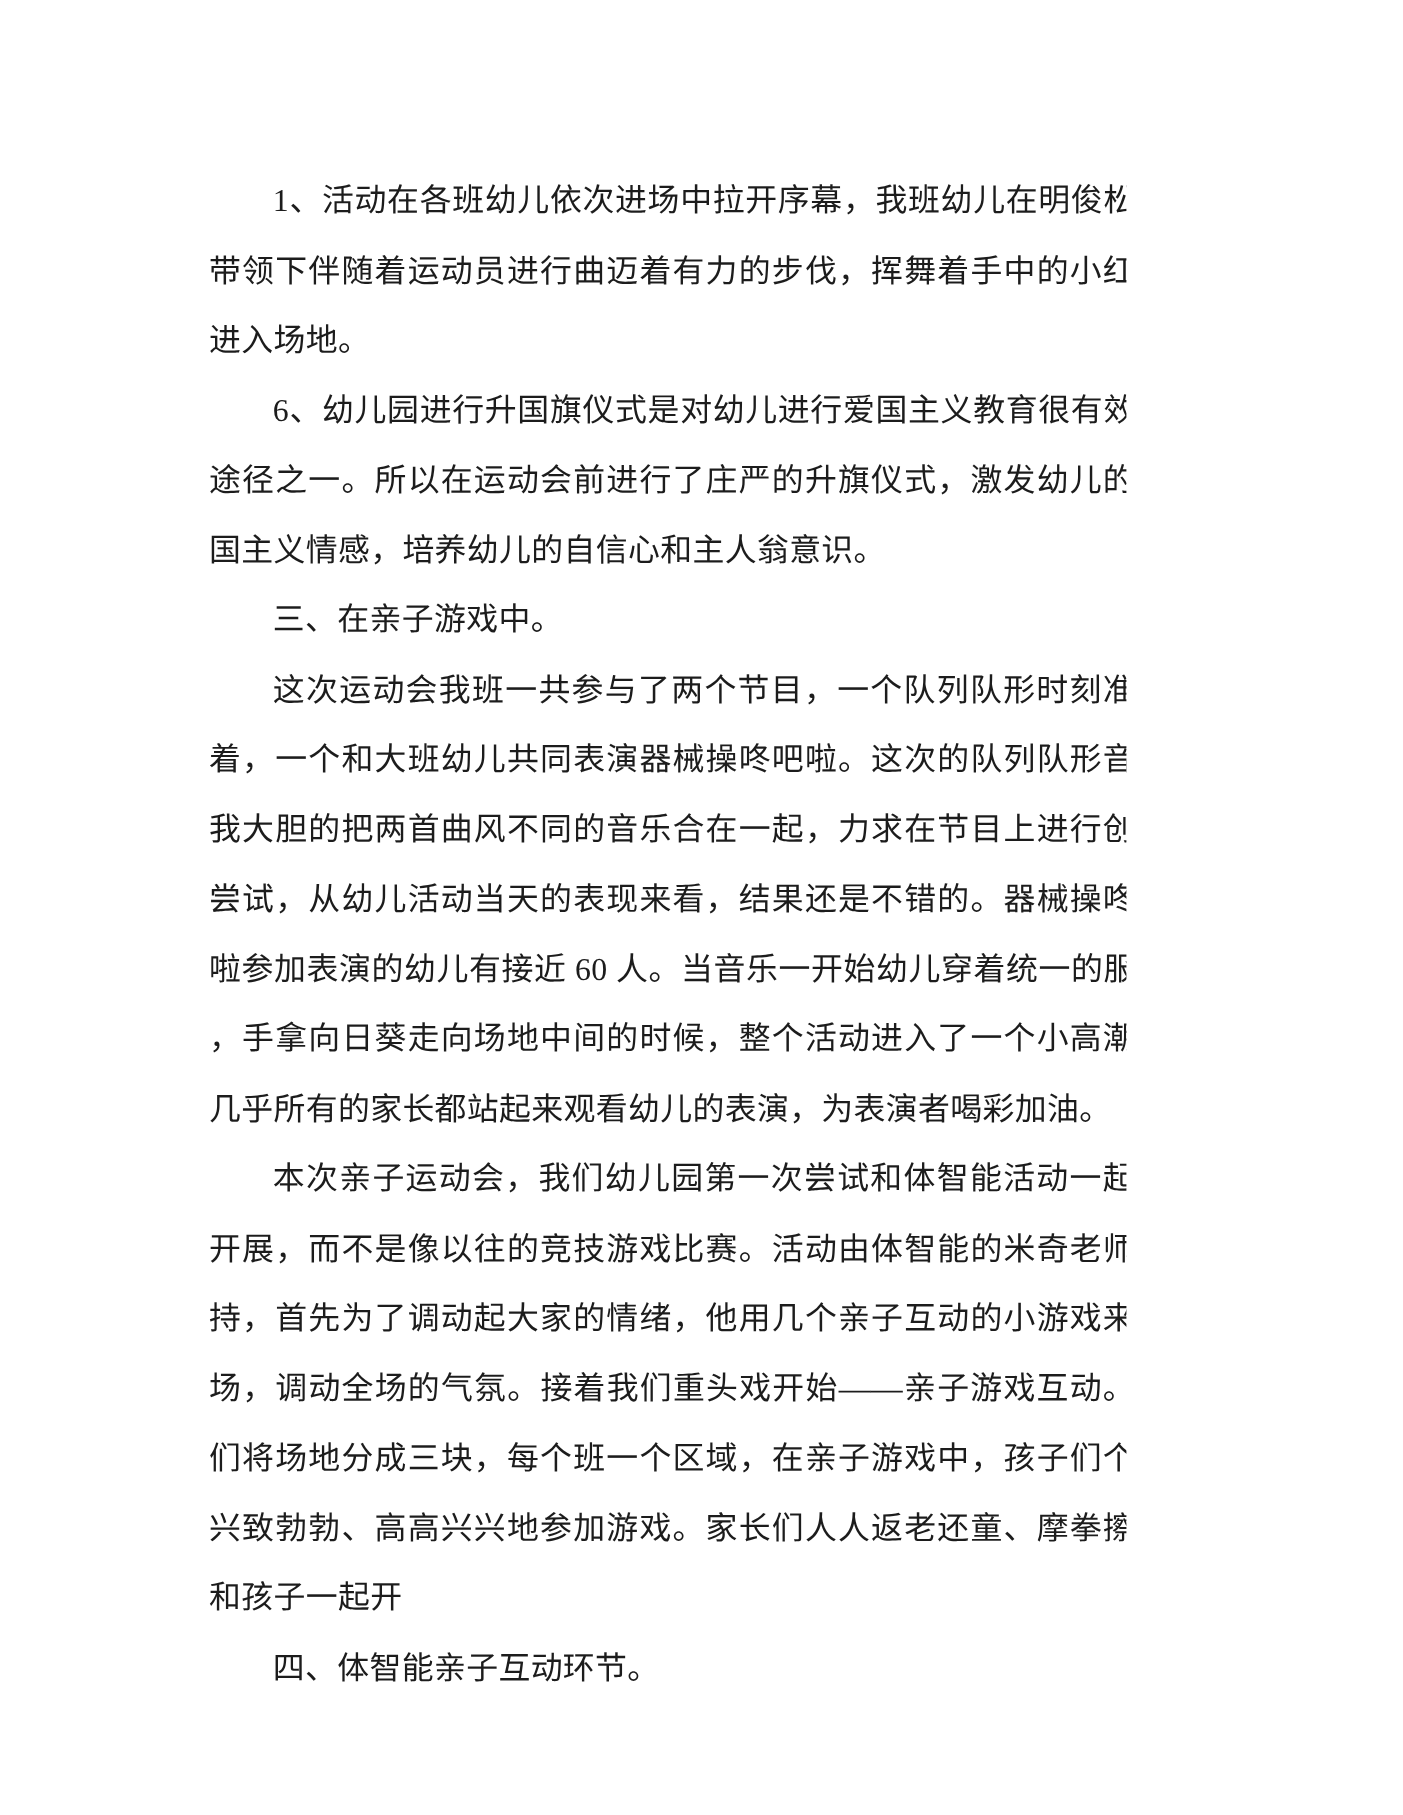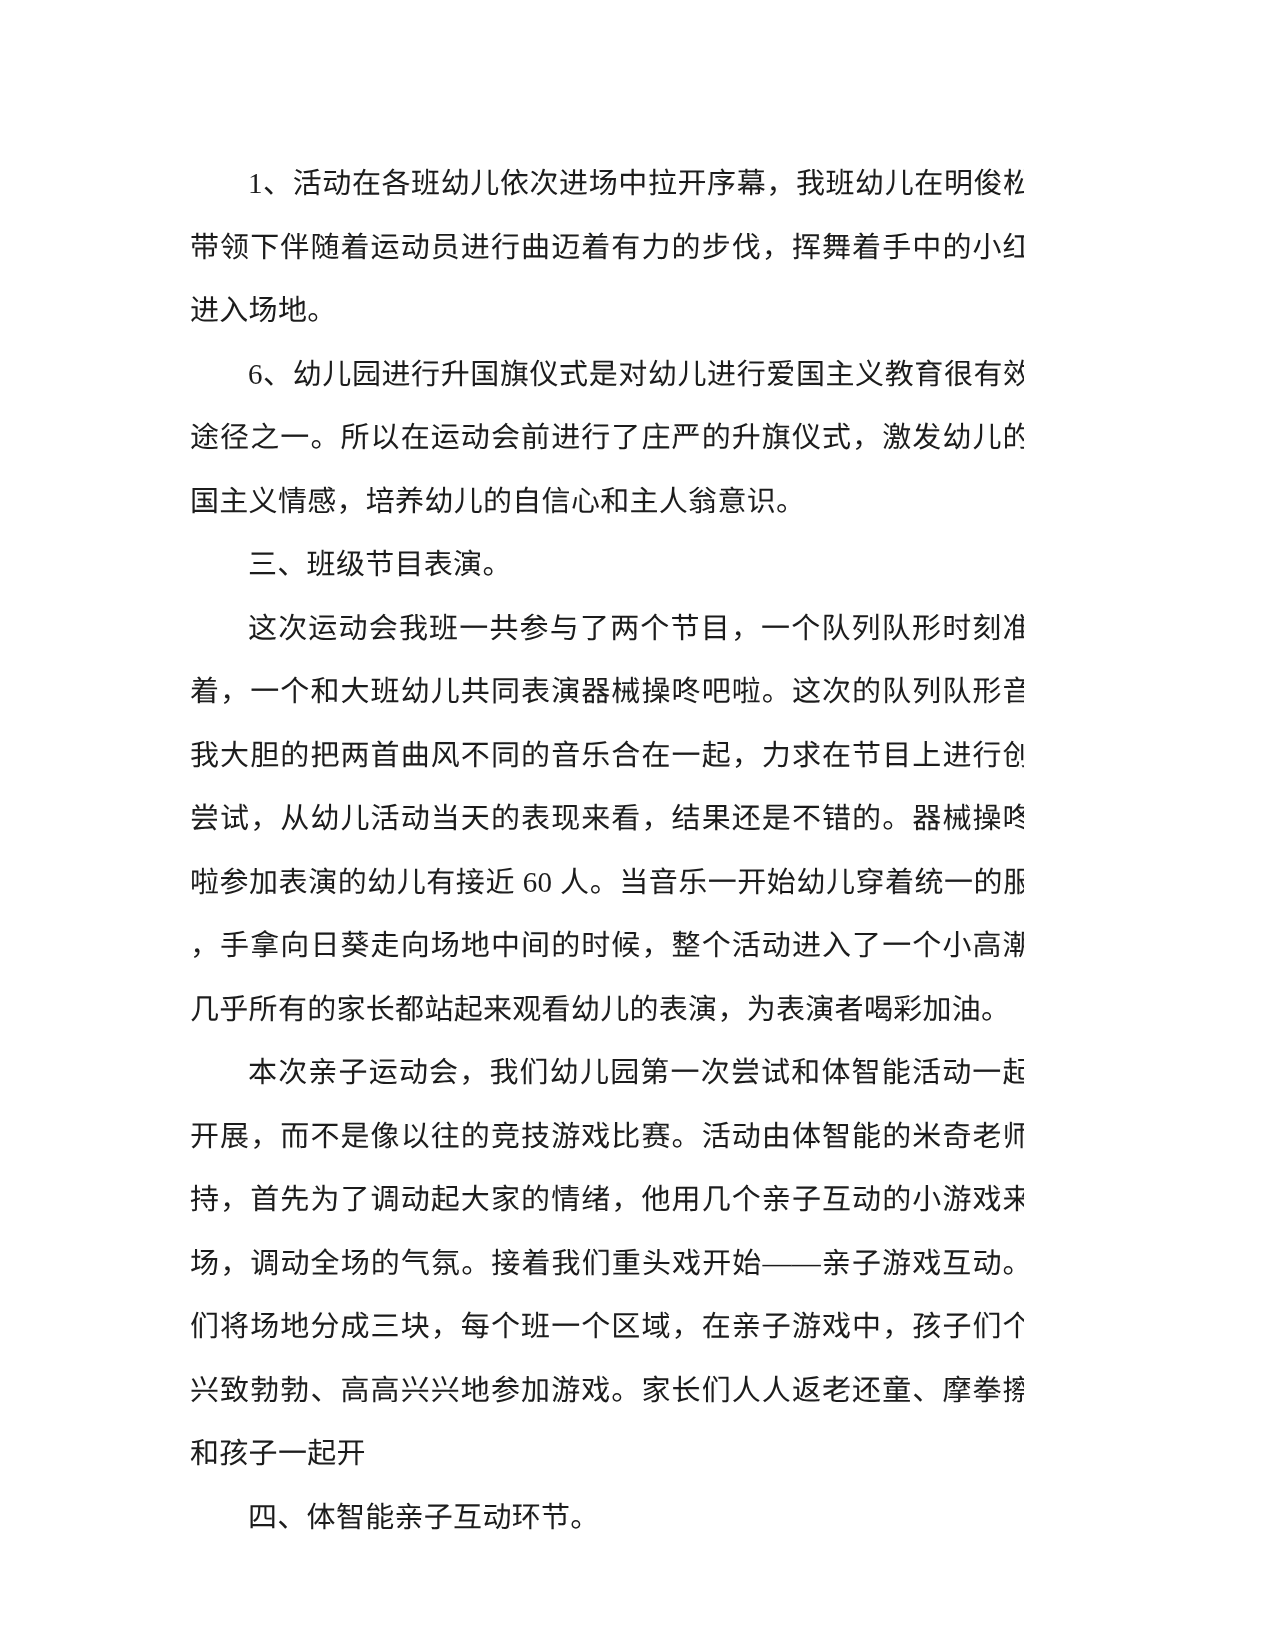--- a/index.html
+++ b/index.html
@@ -35,18 +35,18 @@
     letter-spacing: 0.3px;
   }
 </style>
 </head>
 <body>
 
 <div class="page">
   <div class="doc-body">
     <p>1、活动在各班幼儿依次进场中拉开序幕，我班幼儿在明俊松的带领下伴随着运动员进行曲迈着有力的步伐，挥舞着手中的小红旗进入场地。</p>
     <p>6、幼儿园进行升国旗仪式是对幼儿进行爱国主义教育很有效的途径之一。所以在运动会前进行了庄严的升旗仪式，激发幼儿的爱国主义情感，培养幼儿的自信心和主人翁意识。</p>
-    <p>三、班级节目表演。</p>
+    <p>三、在亲子游戏中。</p>
     <p>这次运动会我班一共参与了两个节目，一个队列队形时刻准备着，一个和大班幼儿共同表演器械操咚吧啦。这次的队列队形音乐我大胆的把两首曲风不同的音乐合在一起，力求在节目上进行创新尝试，从幼儿活动当天的表现来看，结果还是不错的。器械操咚吧啦参加表演的幼儿有接近 60 人。当音乐一开始幼儿穿着统一的服装，手拿向日葵走向场地中间的时候，整个活动进入了一个小高潮，几乎所有的家长都站起来观看幼儿的表演，为表演者喝彩加油。</p>
     <p>本次亲子运动会，我们幼儿园第一次尝试和体智能活动一起来开展，而不是像以往的竞技游戏比赛。活动由体智能的米奇老师主持，首先为了调动起大家的情绪，他用几个亲子互动的小游戏来暖场，调动全场的气氛。接着我们重头戏开始——亲子游戏互动。我们将场地分成三块，每个班一个区域，在亲子游戏中，孩子们个个兴致勃勃、高高兴兴地参加游戏。家长们人人返老还童、摩拳擦掌和孩子一起开</p>
     <p>四、体智能亲子互动环节。</p>
   </div>
 </div>
 
 </body></html>

